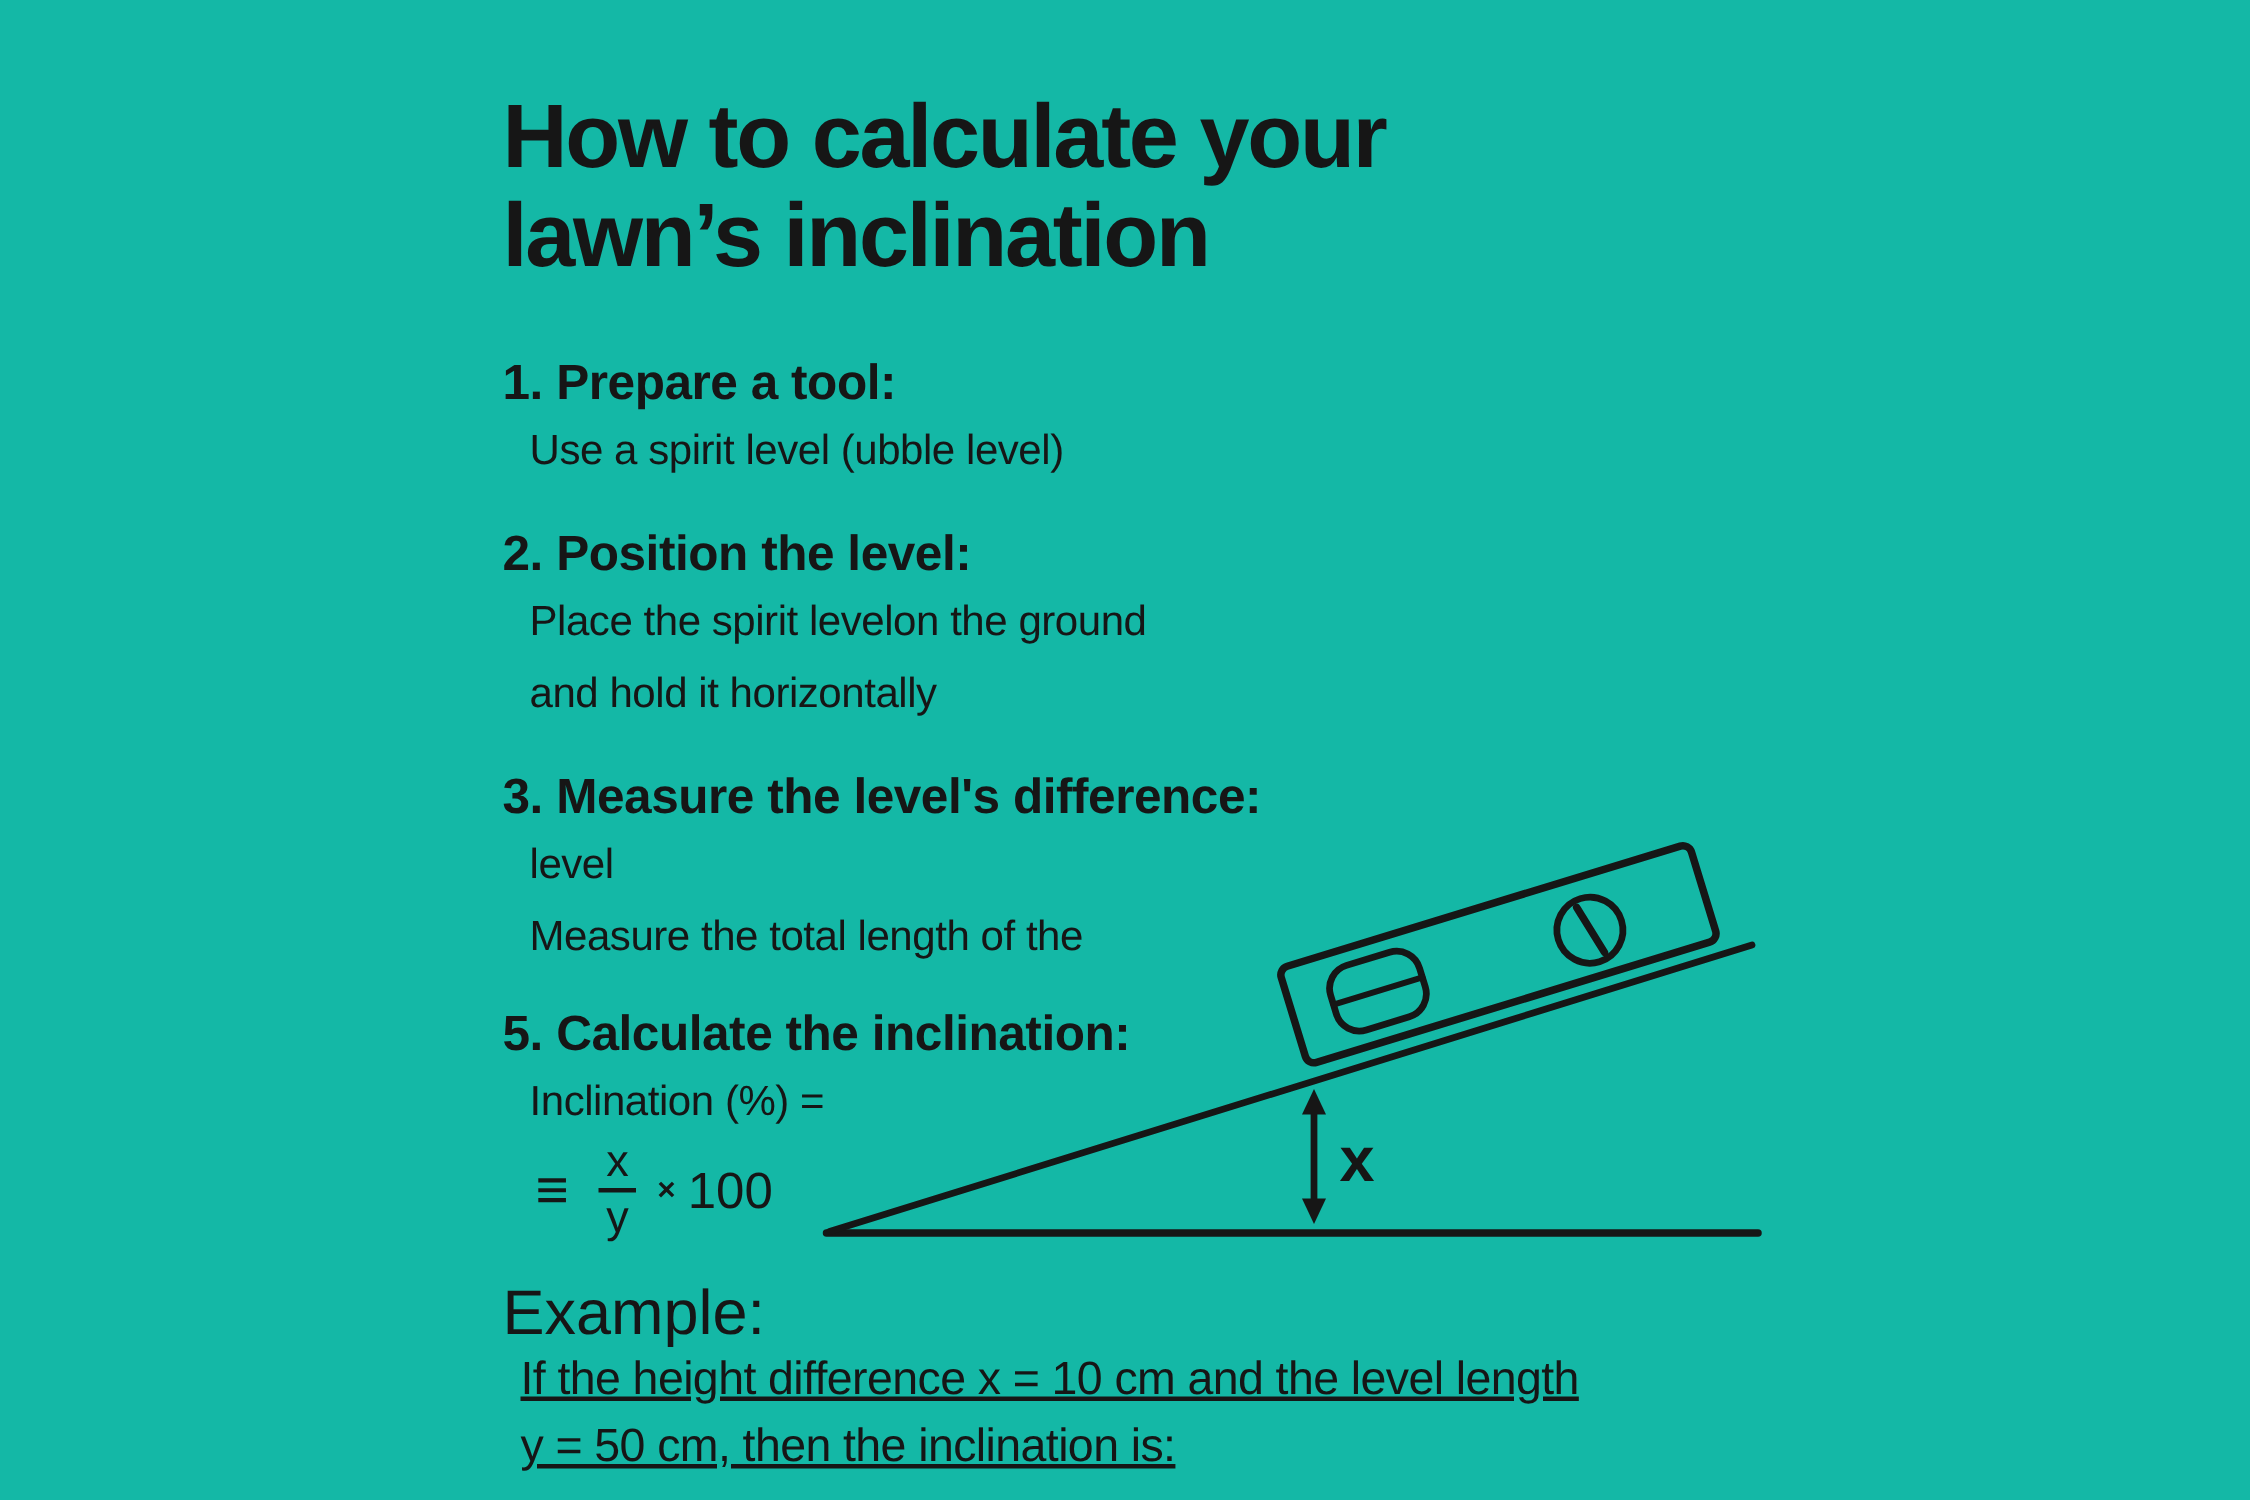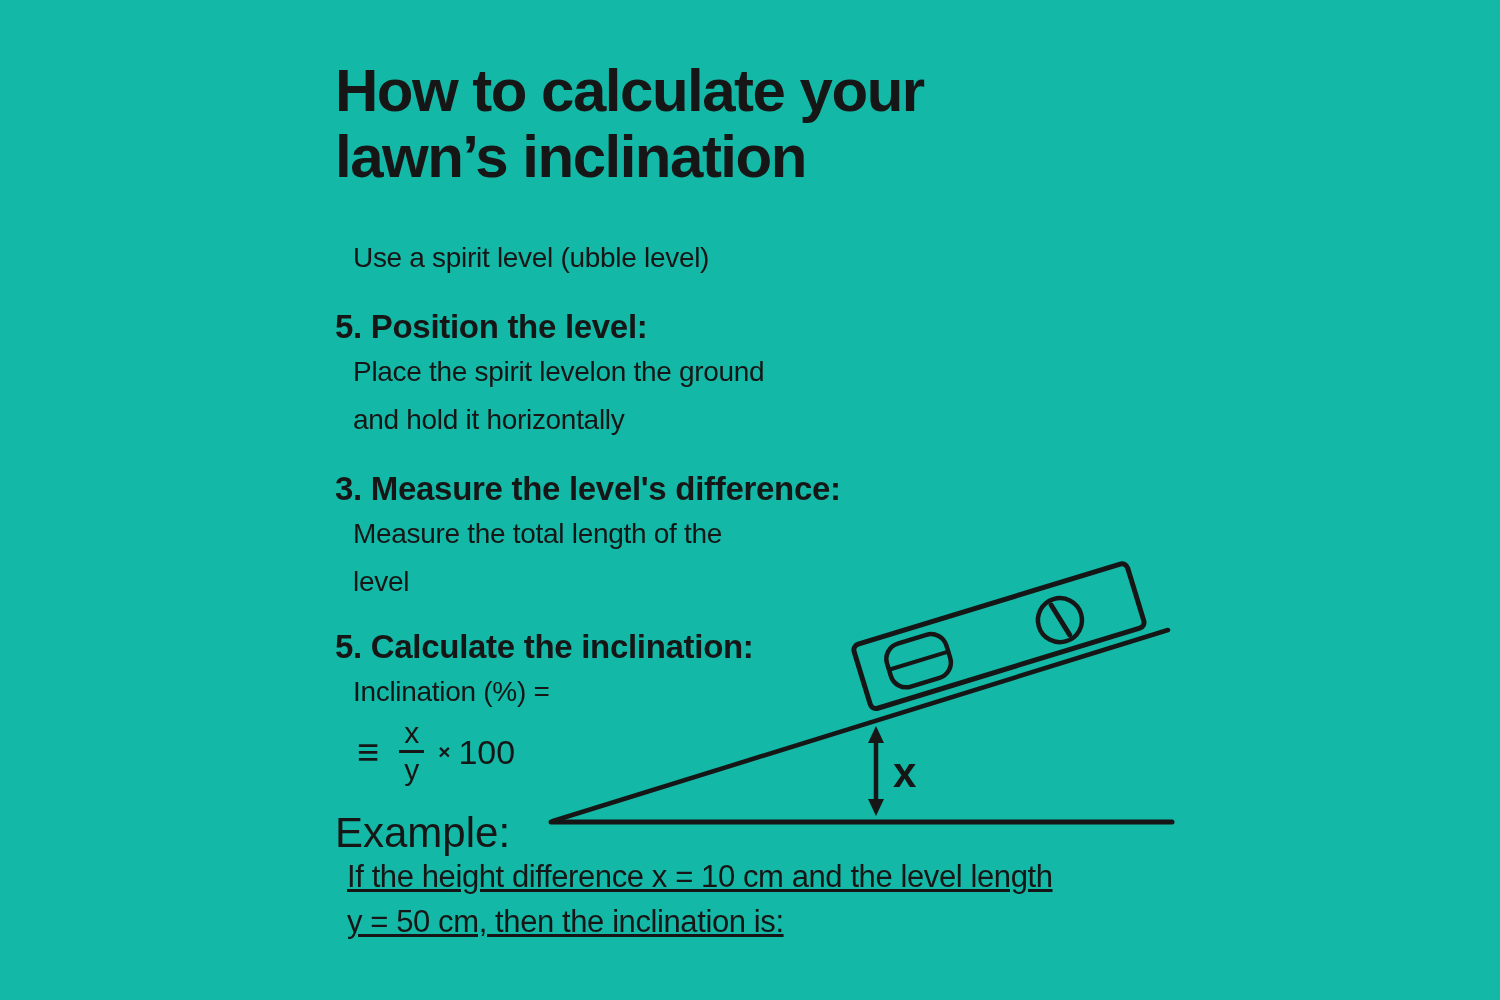--- a/index.html
+++ b/index.html
@@ -121,38 +121,39 @@
 <div class="canvas">
 
   <div class="content-col">
 
     <h1 class="page-title">
       <div>How to calculate your</div>
       <div>lawn’s inclination</div>
     </h1>
 
     <section class="step">
+      <div class="step-heading">1. Prepare a tool:</div>
       <div class="step-body">
         <div class="body-line">Use a spirit level (ubble level)</div>
       </div>
     </section>
 
     <section class="step">
-      <div class="step-heading">5. Position the level:</div>
+      <div class="step-heading">2. Position the level:</div>
       <div class="step-body">
         <div class="body-line">Place the spirit levelon the ground</div>
         <div class="body-line">and hold it horizontally</div>
       </div>
     </section>
 
     <section class="step" style="margin-bottom:20px;">
       <div class="step-heading">3. Measure the level's difference:</div>
       <div class="step-body">
+        <div class="body-line">level</div>
         <div class="body-line">Measure the total length of the</div>
-        <div class="body-line">level</div>
       </div>
     </section>
 
     <section class="step step-last">
       <div class="step-heading">5. Calculate the inclination:</div>
       <div class="step-body">
         <div class="body-line">Inclination (%) =</div>
       </div>
     </section>
 

